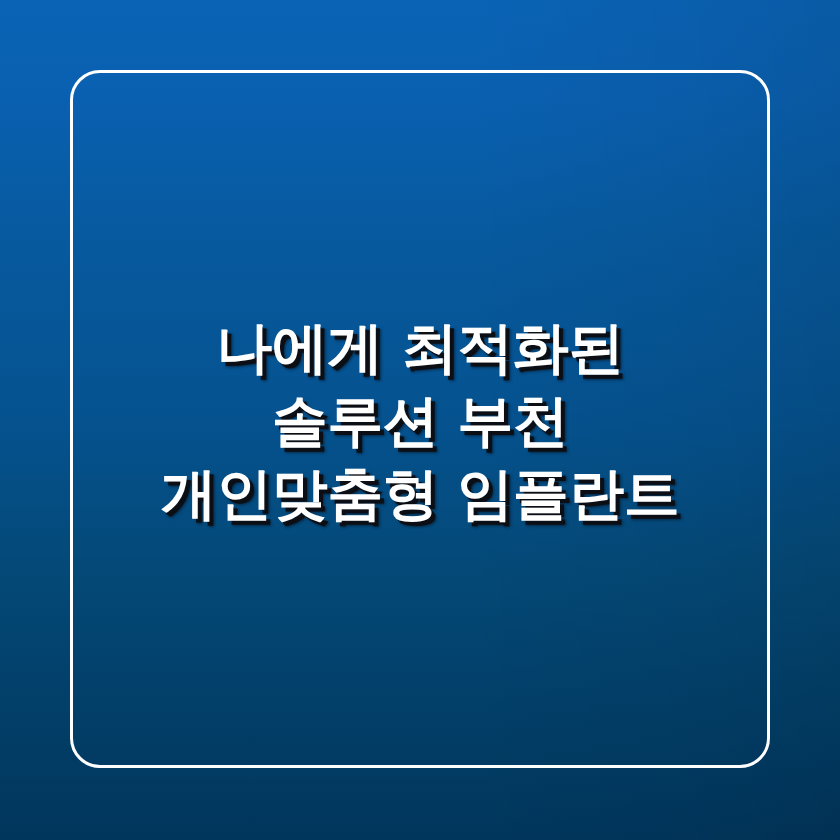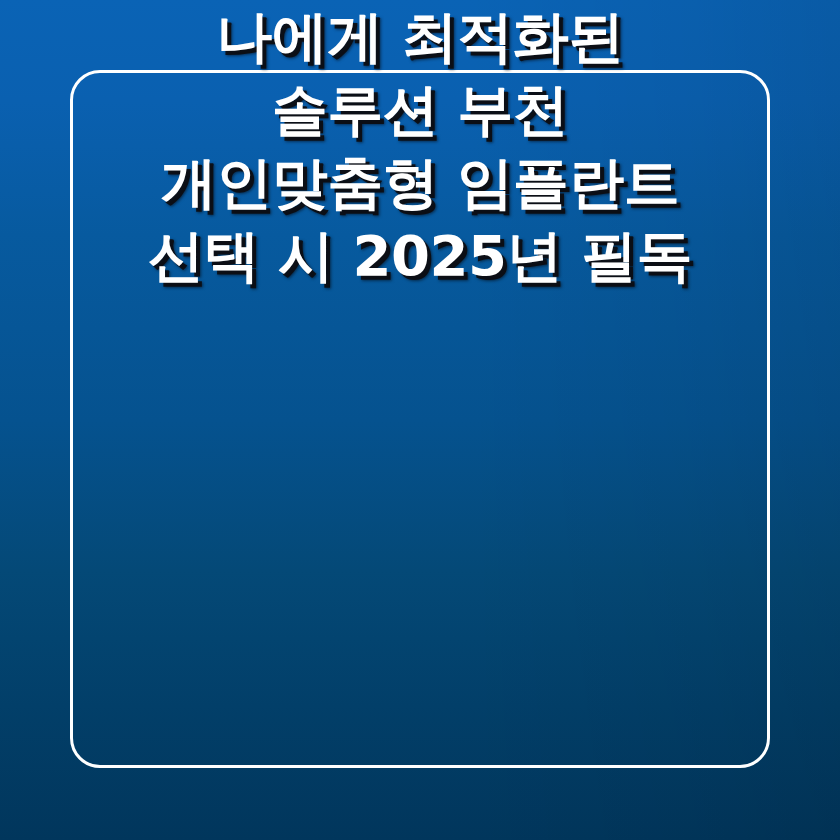--- a/index.html
+++ b/index.html
@@ -58,20 +58,21 @@
   .headline {
     position: absolute;
     left: 0;
     right: 0;
     top: 0;
     height: 840px;
     z-index: 3;
     display: flex;
     flex-direction: column;
     align-items: center;
+    justify-content: center;
     padding: 0 68px;
     box-sizing: border-box;
     text-align: center;
   }
 
   .headline .line {
     display: block;
     color: #ffffff;
     font-size: 56px;
     font-weight: 700;
@@ -87,16 +88,15 @@
 <body>
 
 <div id="poster">
 
   <div class="frame"></div>
 
   <div class="headline">
     <span class="line">나에게 최적화된</span>
     <span class="line">솔루션 부천</span>
     <span class="line">개인맞춤형 임플란트</span>
-    <span class="line">선택 시 2025년 필독</span>
   </div>
 
 </div>
 
 </body></html>

